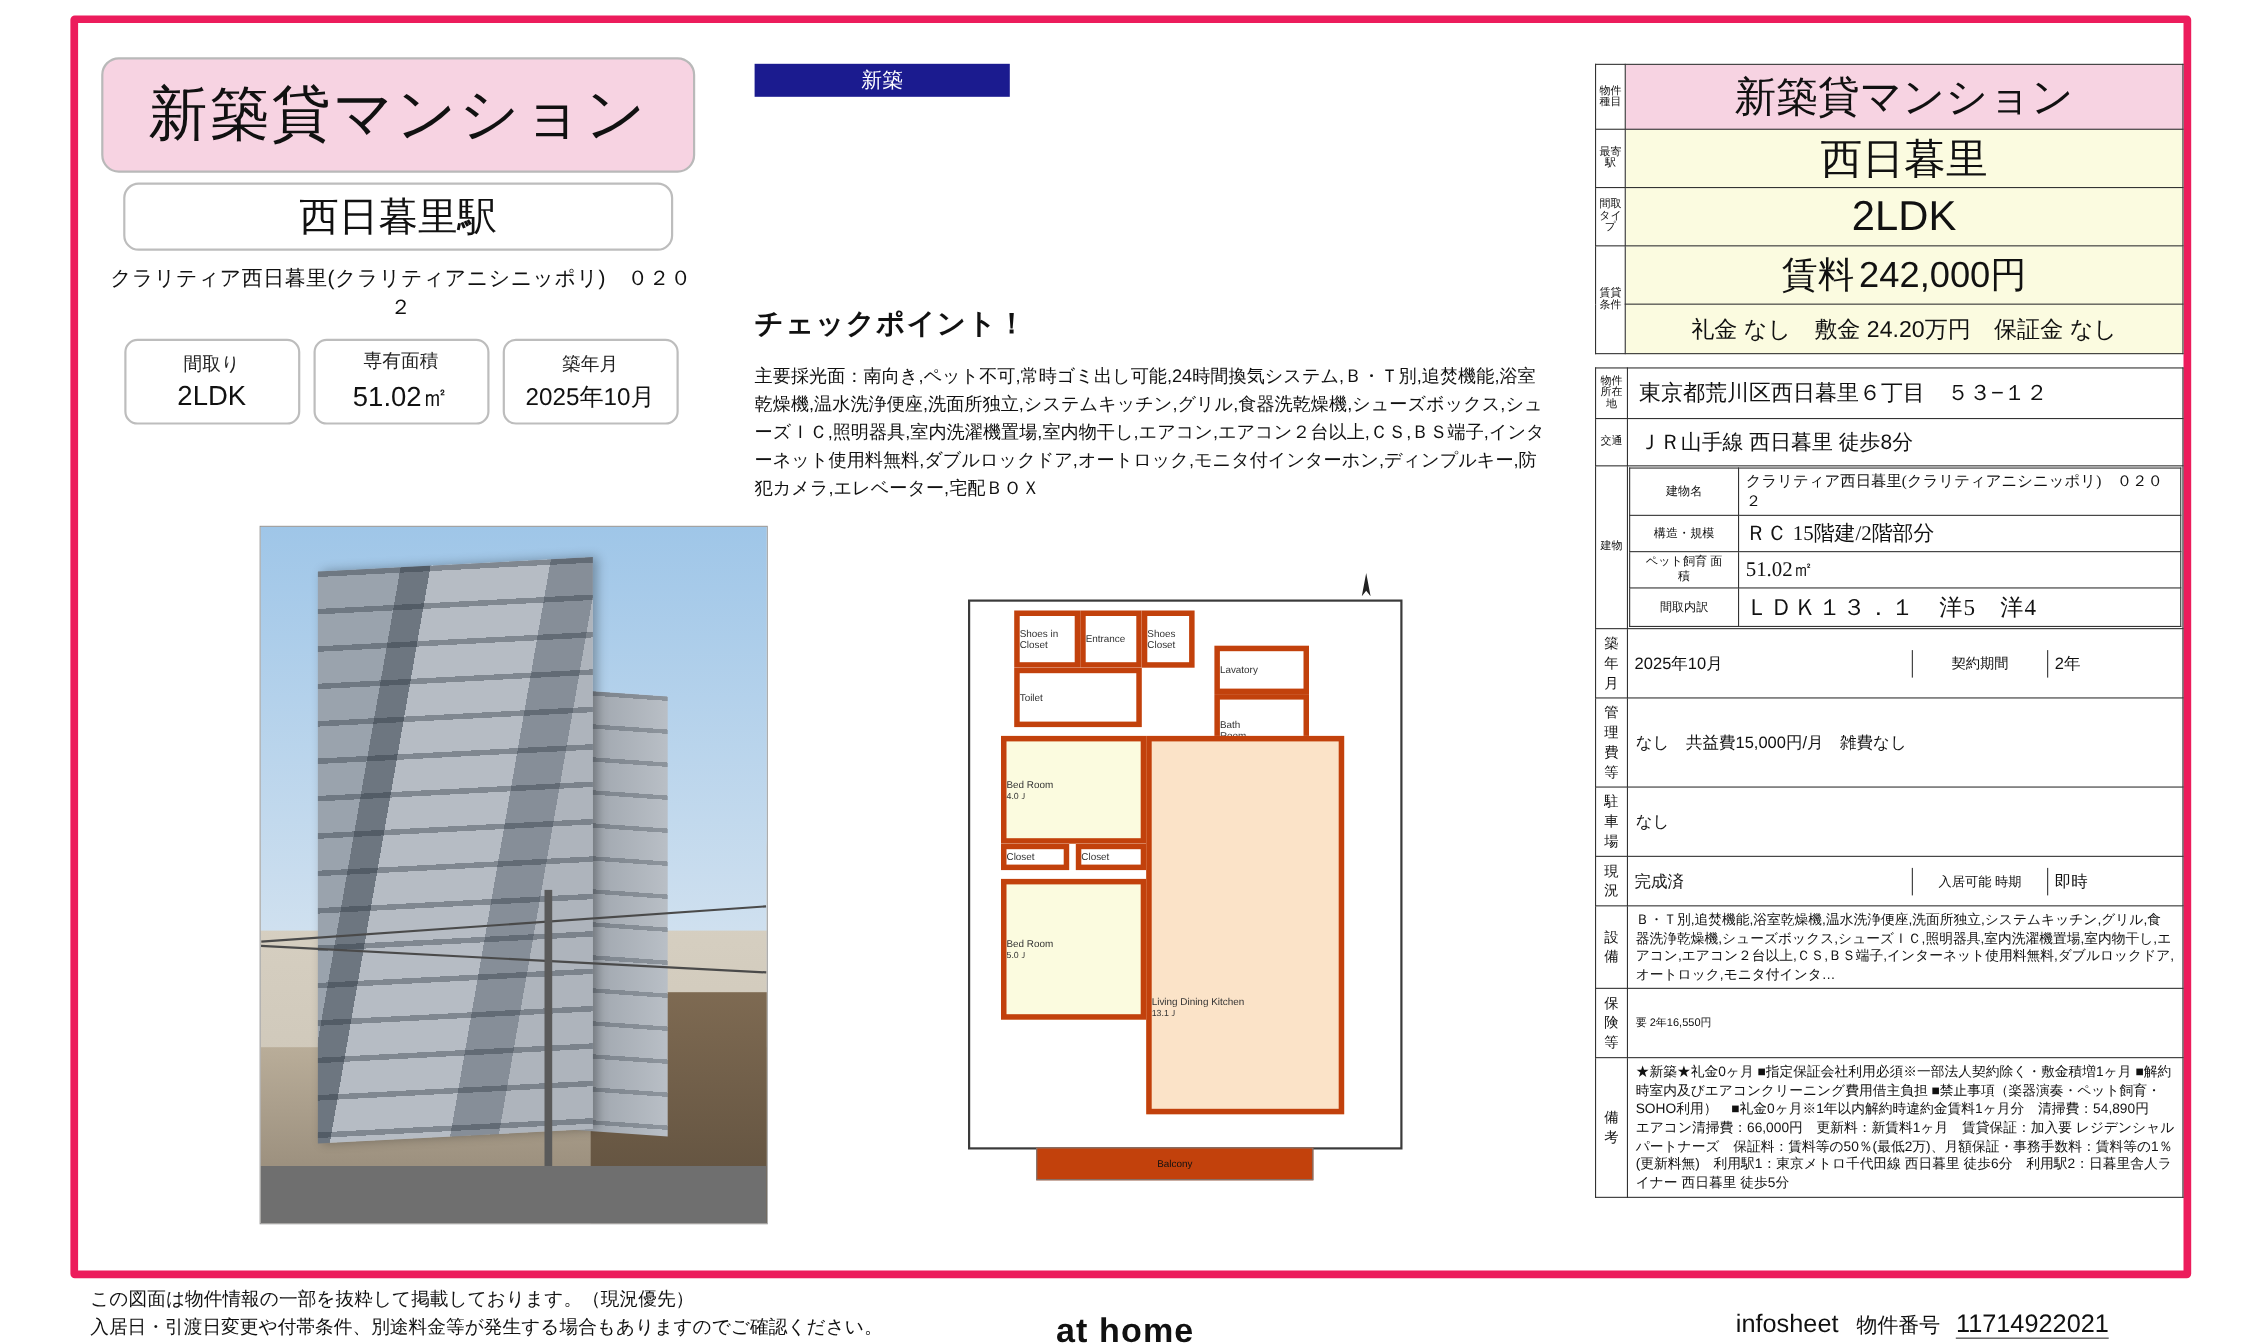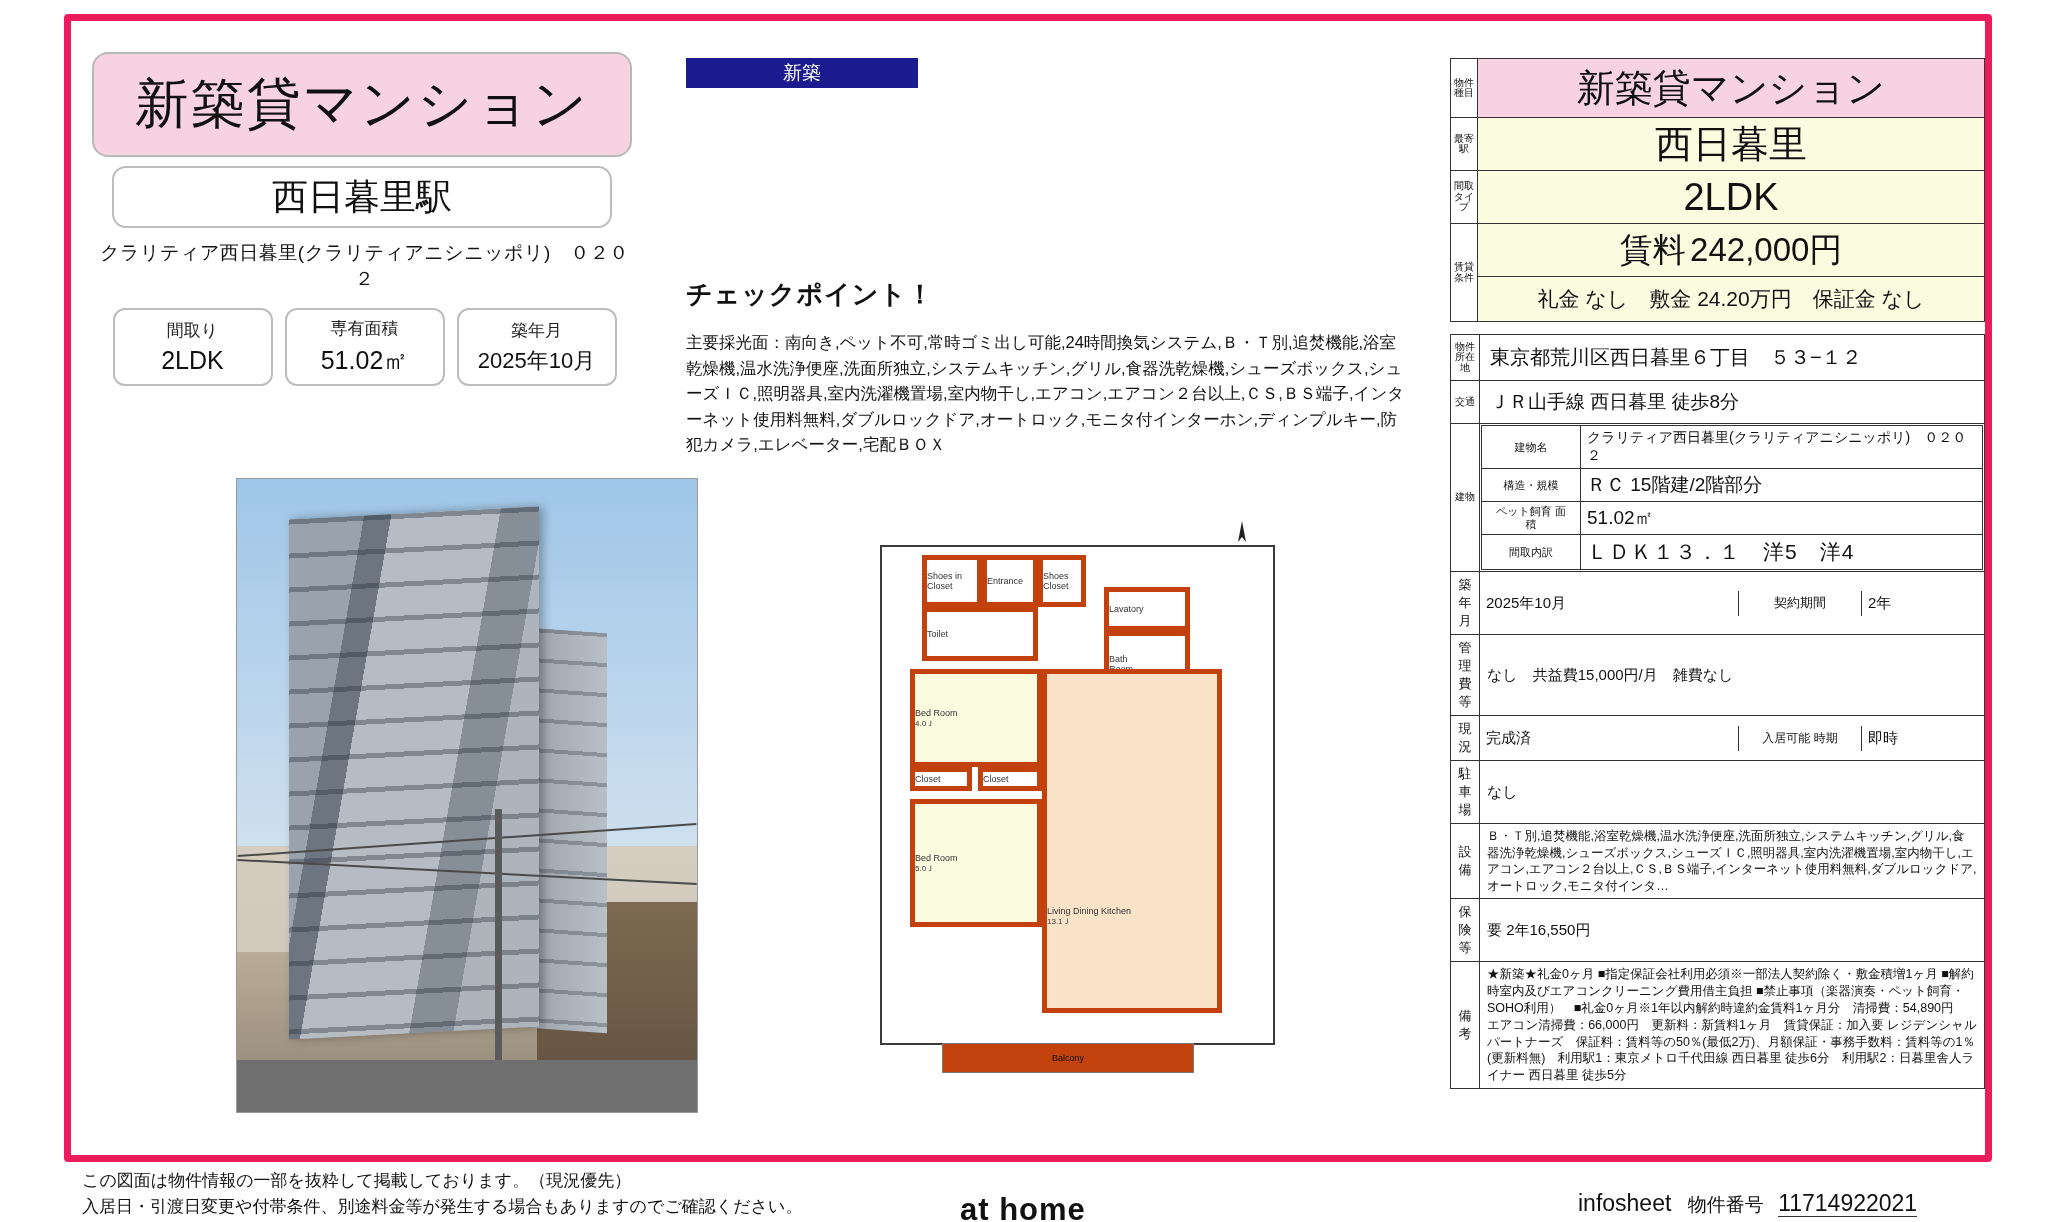--- a/index.html
+++ b/index.html
@@ -488,21 +488,21 @@
           <tr>
         <td class="vh">物件所在地</td>
         <td class="addr">東京都荒川区西日暮里６丁目　５３−１２</td>
       </tr>
       <tr>
         <td class="vh">交通</td>
         <td class="access">ＪＲ山手線 西日暮里 徒歩8分</td>
       </tr>
       <tr>
         <td class="vh">建物</td>
-        <td style="padding:1px;">
+        <td style="padding:1px;font-family:Liberation Serif, serif;">
           <table class="sub-table">
             <tbody>
                   <tr>
               <td class="k">建物名</td>
               <td>クラリティア西日暮里(クラリティアニシニッポリ)　０２０２</td>
             </tr>
             <tr>
               <td class="k">構造・規模</td>
               <td class="v-big">ＲＣ 15階建/2階部分</td>
             </tr>
@@ -531,45 +531,45 @@
             </tr>
           </tbody>
               </table>
         </td>
       </tr>
       <tr>
         <td class="lbl-cell">管理費等</td>
         <td style="font-size:15px;">なし　共益費15,000円/月　雑費なし</td>
       </tr>
       <tr>
+        <td class="lbl-cell">駐車場</td>
+        <td style="font-size:15px;">なし</td>
+      </tr>
+      <tr>
         <td class="lbl-cell">現　　況</td>
         <td style="padding:0;">
           <table class="sub-table">
             <tbody>
                   <tr>
               <td style="border:none; border-right:1.2px solid #333; font-size:15px;">完成済</td>
               <td style="border:none; border-right:1.2px solid #333; width:110px; text-align:center; font-size:12px;">入居可能
 時期</td>
               <td style="border:none; width:110px; font-size:15px;">即時</td>
             </tr>
           </tbody>
               </table>
         </td>
       </tr>
       <tr>
-        <td class="lbl-cell">駐車場</td>
-        <td style="font-size:15px;">なし</td>
-      </tr>
-      <tr>
         <td class="lbl-cell">設　備</td>
         <td class="equip-cell">Ｂ・Ｔ別,追焚機能,浴室乾燥機,温水洗浄便座,洗面所独立,システムキッチン,グリル,食器洗浄乾燥機,シューズボックス,シューズＩＣ,照明器具,室内洗濯機置場,室内物干し,エアコン,エアコン２台以上,ＣＳ,ＢＳ端子,インターネット使用料無料,ダブルロックドア,オートロック,モニタ付インタ…</td>
       </tr>
       <tr>
         <td class="lbl-cell">保険等</td>
-        <td style="font-size:15px;">要 2年16,550円</td>
+        <td style="font-size:10px;">要 2年16,550円</td>
       </tr>
       <tr>
         <td class="lbl-cell">備　　考</td>
         <td class="remarks-cell">★新築★礼金0ヶ月 ■指定保証会社利用必須※一部法人契約除く・敷金積増1ヶ月 ■解約時室内及びエアコンクリーニング費用借主負担 ■禁止事項（楽器演奏・ペット飼育・SOHO利用）　■礼金0ヶ月※1年以内解約時違約金賃料1ヶ月分　清掃費：54,890円　エアコン清掃費：66,000円　更新料：新賃料1ヶ月　賃貸保証：加入要 レジデンシャルパートナーズ　保証料：賃料等の50％(最低2万)、月額保証・事務手数料：賃料等の1％(更新料無)　利用駅1：東京メトロ千代田線 西日暮里 徒歩6分　利用駅2：日暮里舎人ライナー 西日暮里 徒歩5分</td>
       </tr>
     </tbody>
       </table>
   </div>
 
   <div class="footer-note">

